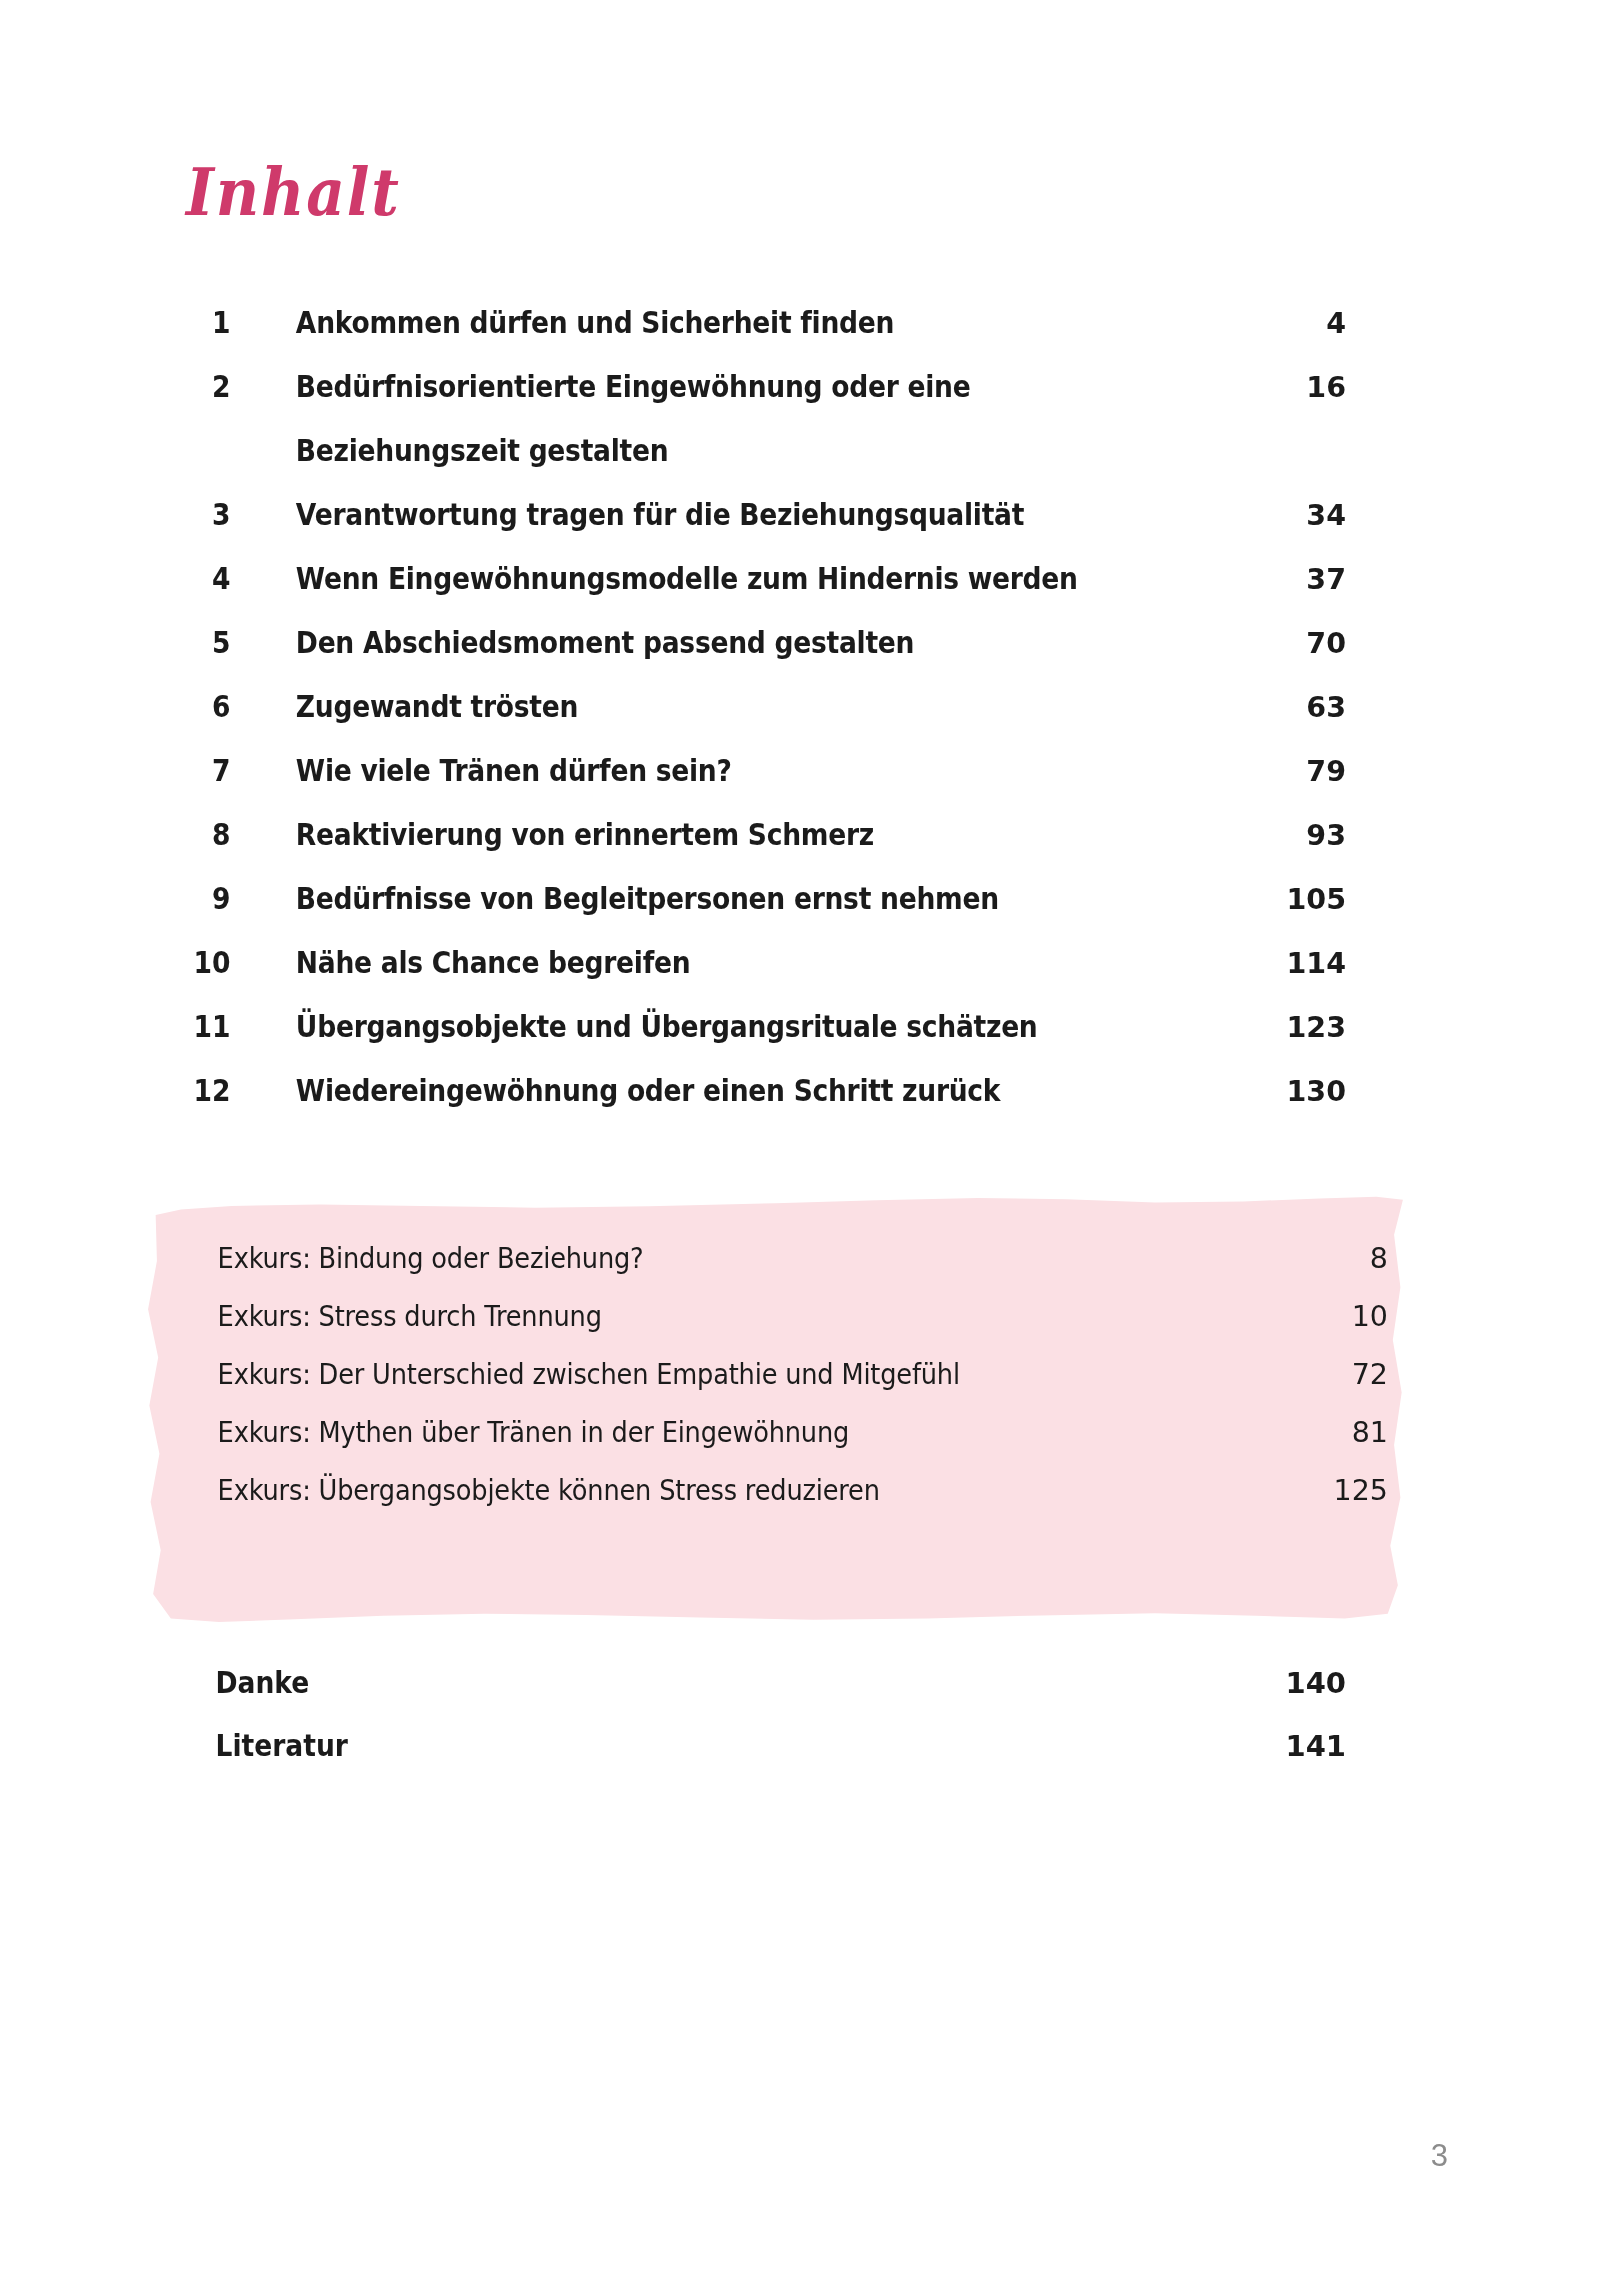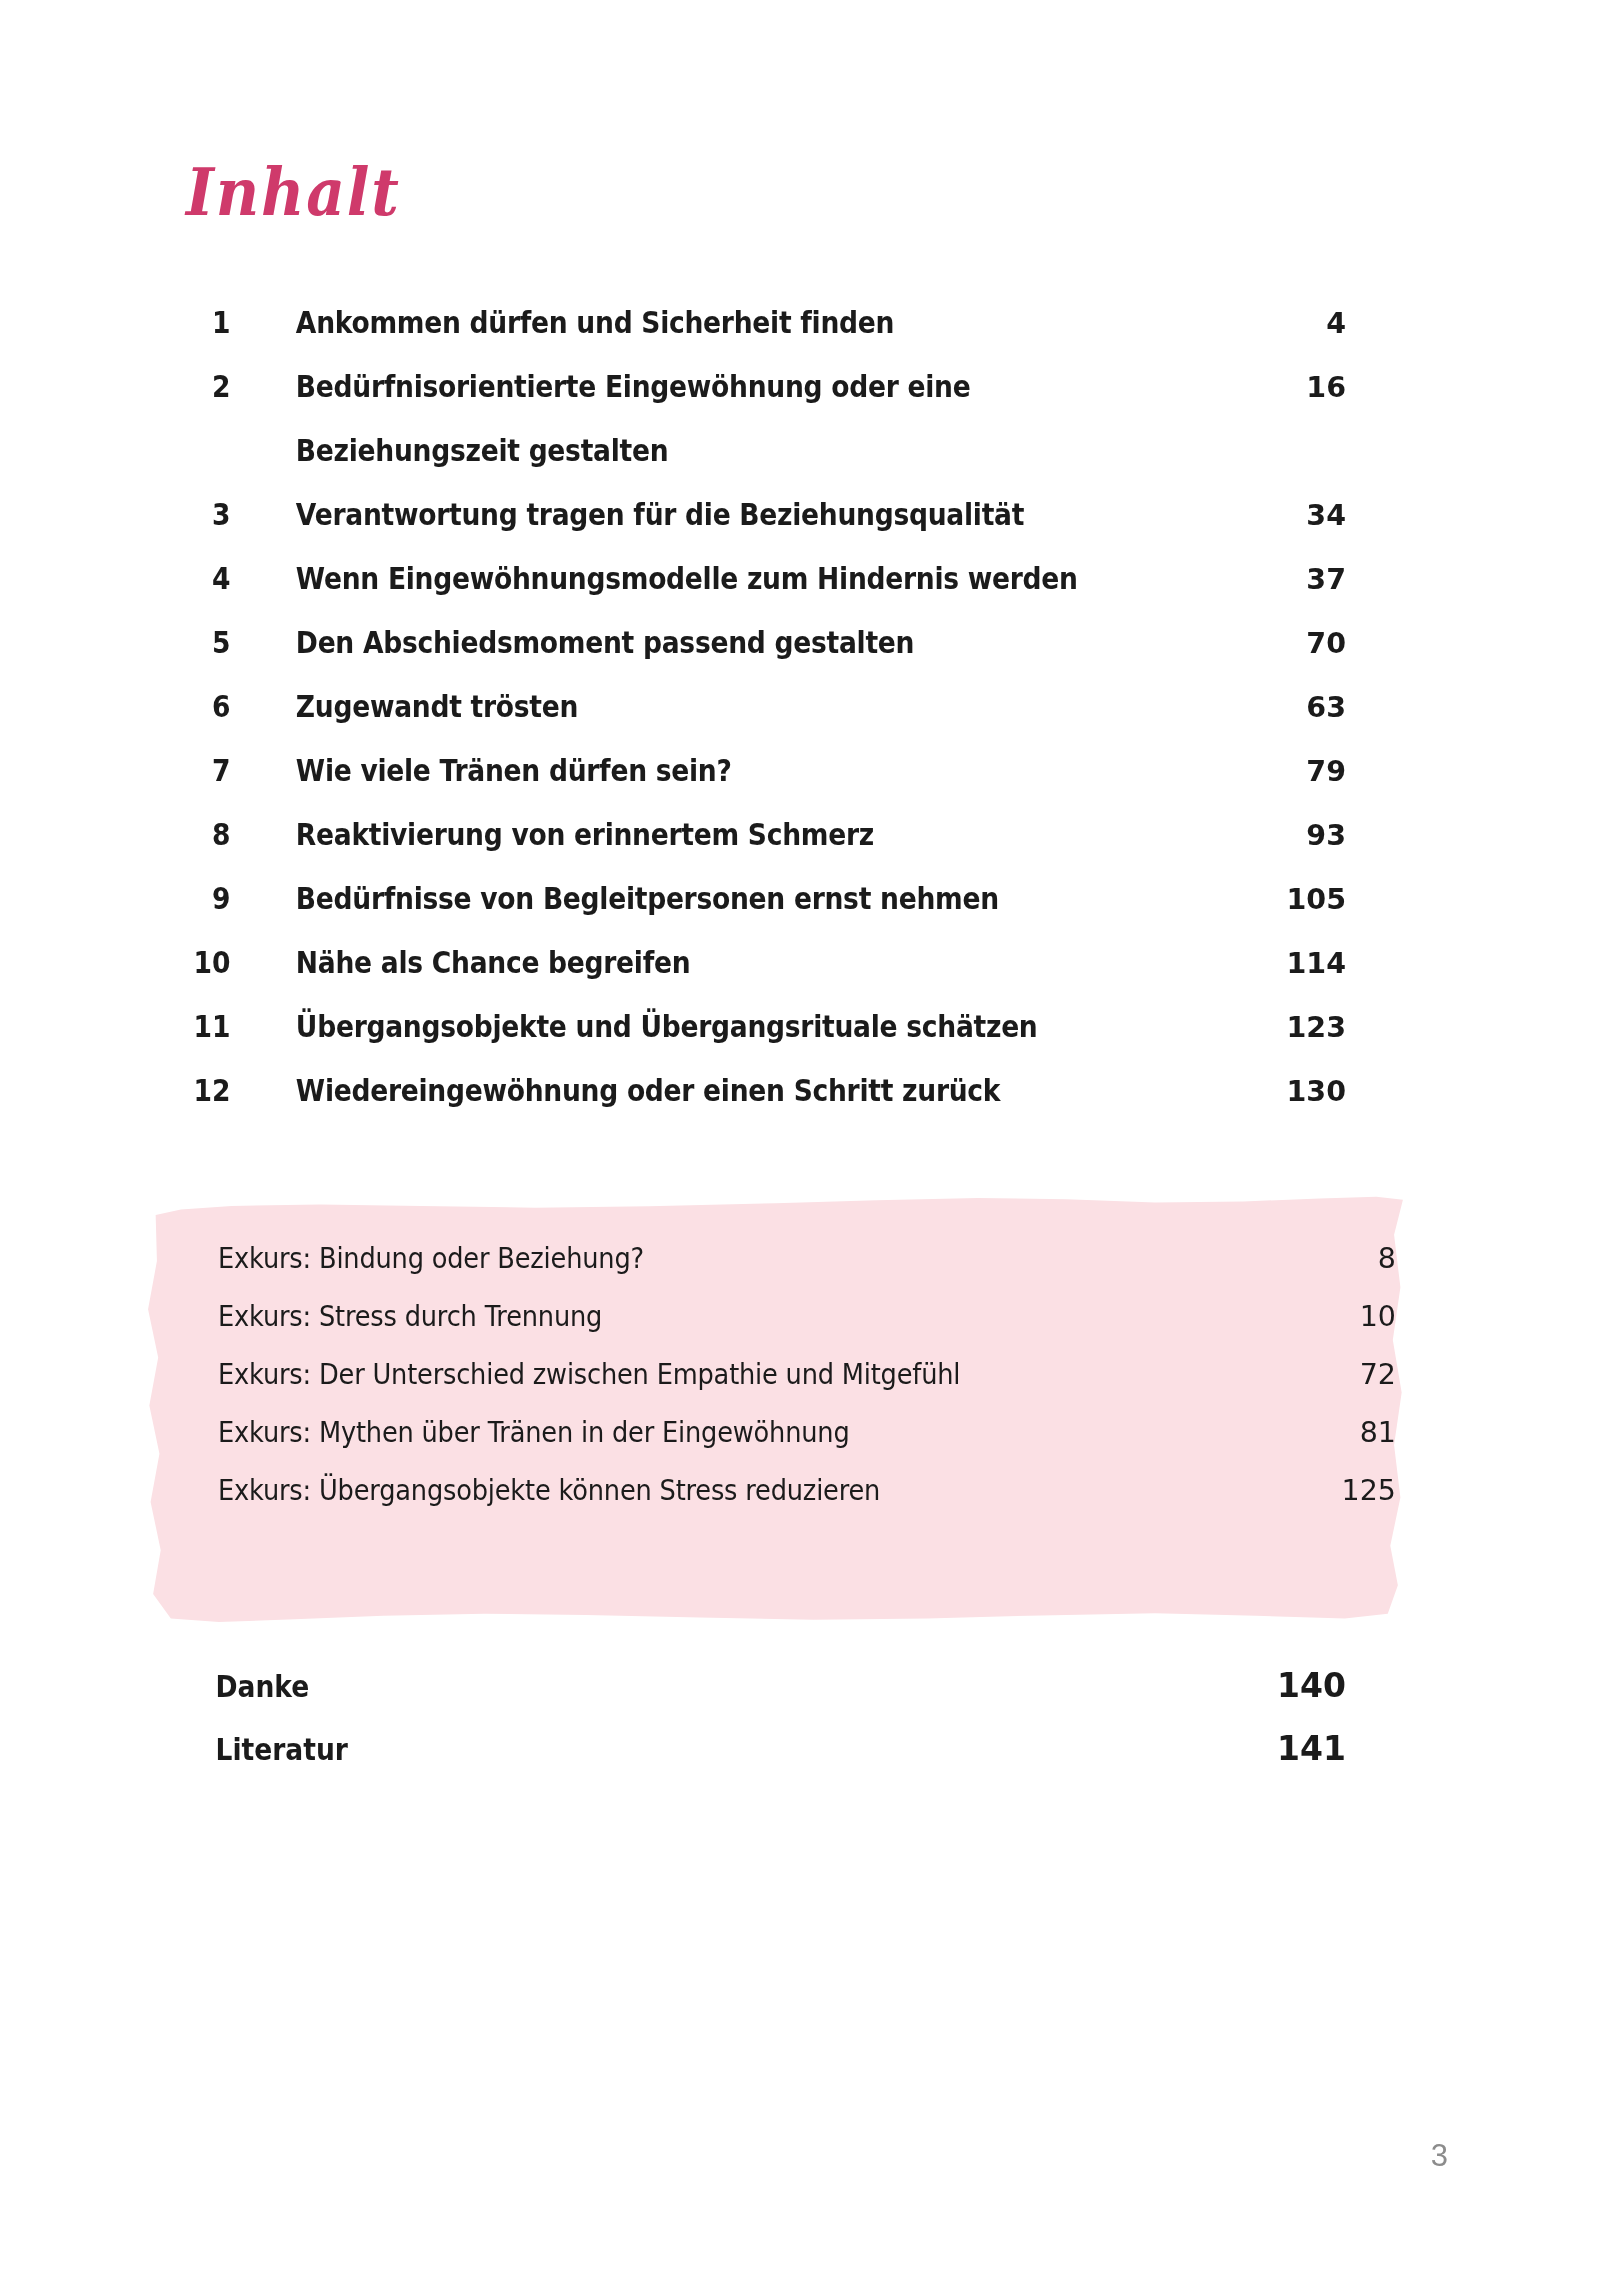--- a/index.html
+++ b/index.html
@@ -119,21 +119,21 @@
       6.0% 98.4%,  2.2% 97.6%, 0.8% 92.0%, 1.4% 82.0%,
       0.6% 71.0%,  1.3% 60.0%, 0.5% 49.0%, 1.2% 38.0%,
       0.4% 27.0%,  1.1% 16.0%
     );
   }
 
   .exkurs-list {
     position: absolute;
     left: 19px;
     top: 51px;
-    right: 12px;
+    right: 20px;
   }
 
   .exkurs-row {
     display: flex;
     align-items: baseline;
     height: 58px;
   }
 
   .ex-title {
     flex: 1 1 auto;
@@ -177,21 +177,21 @@
     color: #1b1b1b;
     transform: scaleX(0.90);
     transform-origin: left baseline;
     white-space: nowrap;
   }
   .back-page {
     flex: 0 0 114px;
     text-align: right;
     font-family: "DejaVu Sans", sans-serif;
     font-weight: 700;
-    font-size: 33px;
+    font-size: 29px;
     color: #1b1b1b;
     white-space: nowrap;
   }
 
   
   .folio {
     position: absolute;
     left: 0;
     top: 2138px;
     width: 1448px;

